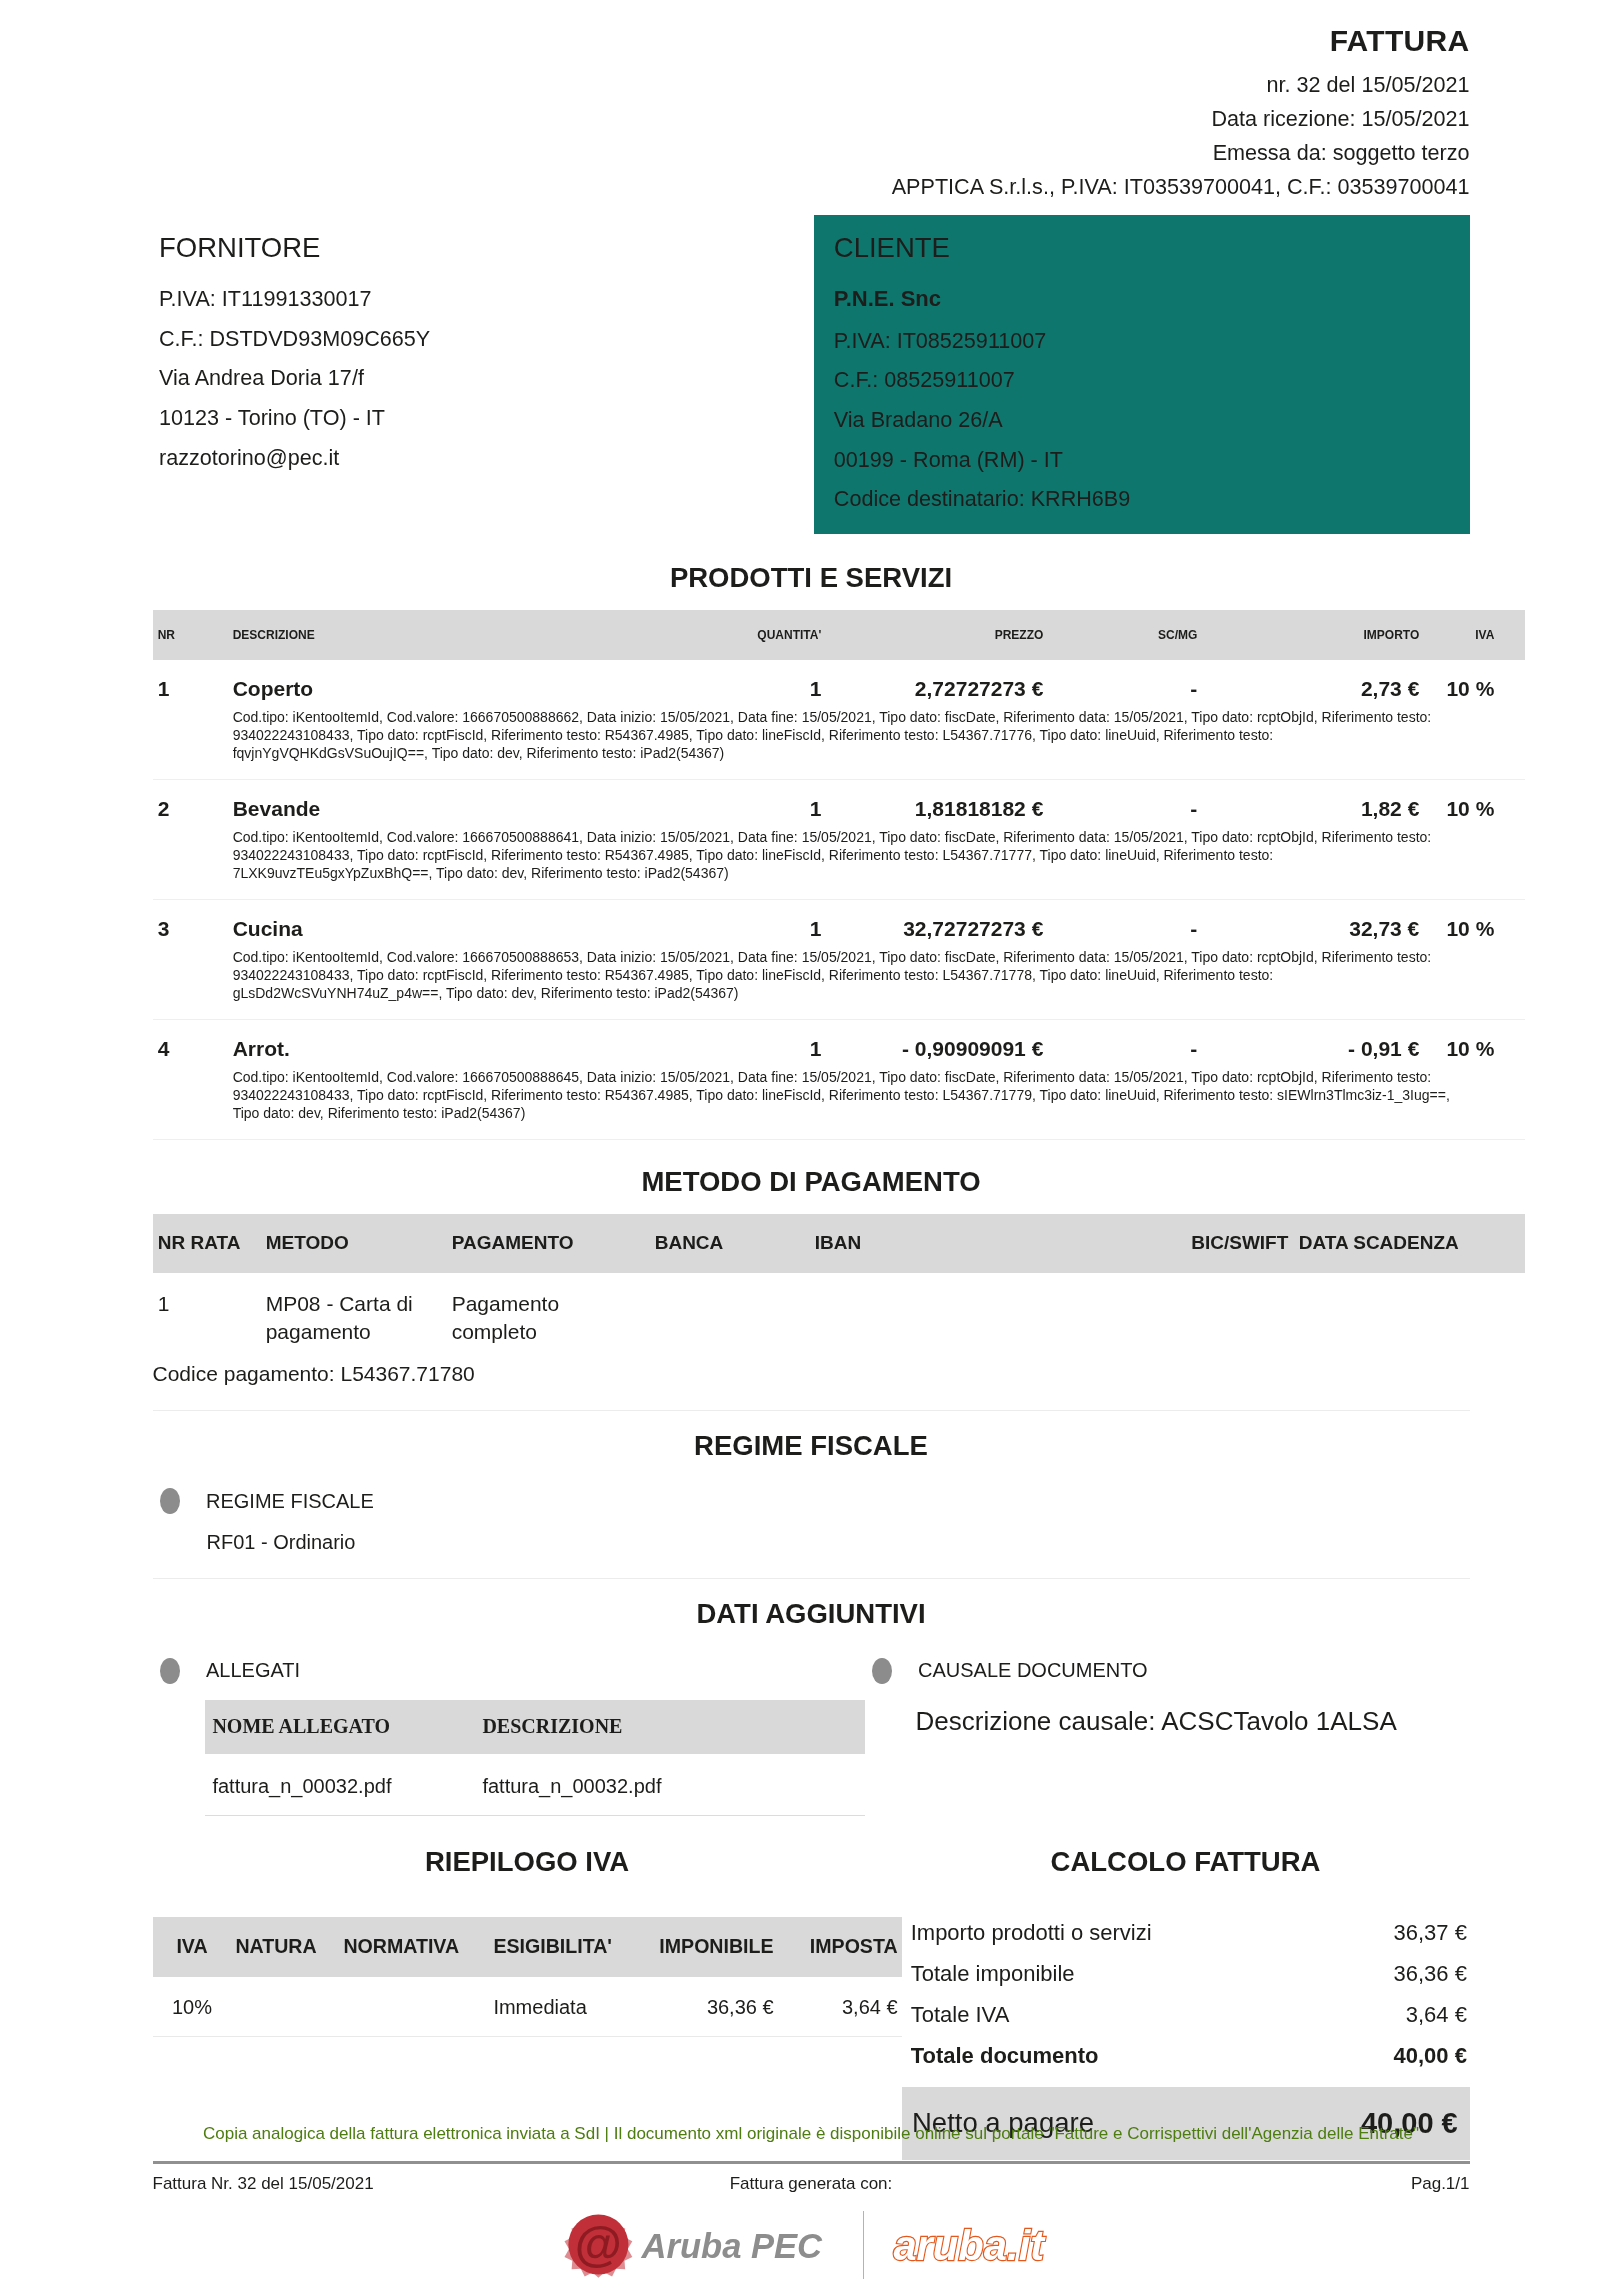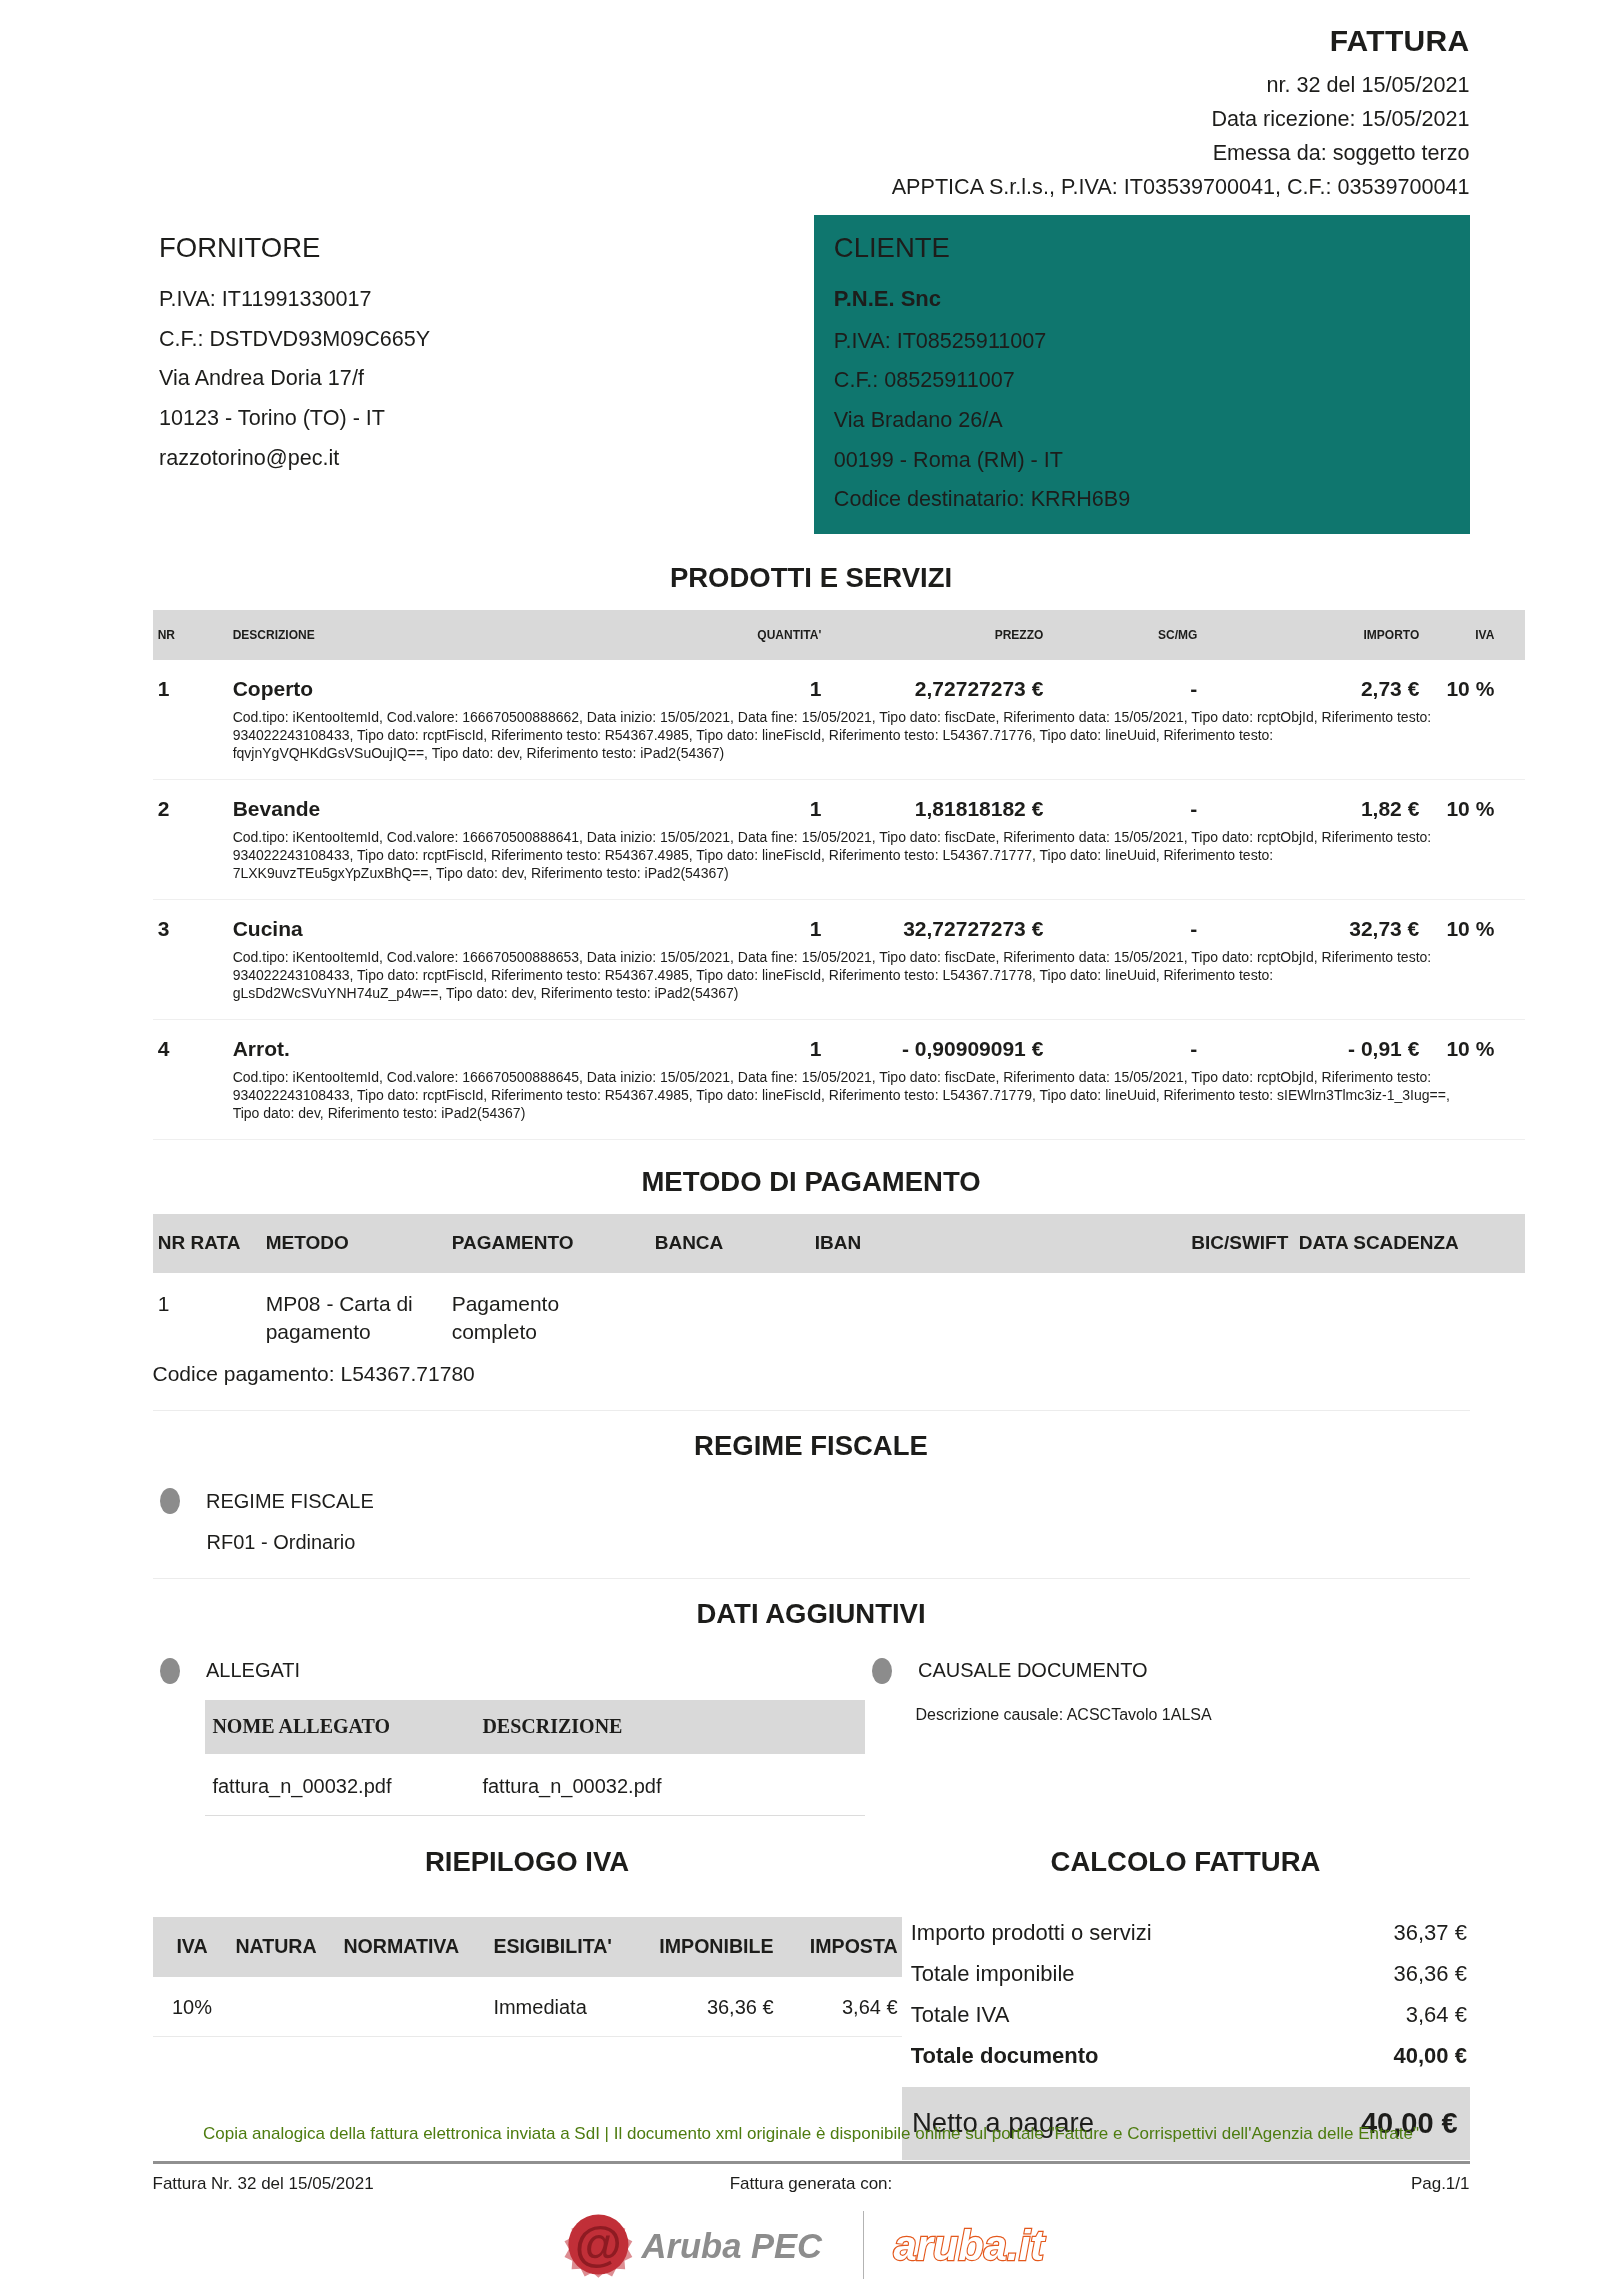--- a/index.html
+++ b/index.html
@@ -58,21 +58,21 @@
   .bullet { width: 19.6px; height: 26px; border-radius: 50%; background: #8c8c8c; flex: 0 0 auto; margin-left: 7.9px; }
   .bullet-label { font-size: 20px; margin-left: 26px; }
   .regime-value { font-size: 20px; margin: 17px 0 0 54px; }
   .dati-title { margin: 19.6px 0 27.5px; }
   .dati-cols { display: flex; justify-content: space-between; }
   .dati-left { width: 713px; }
   .dati-right { width: 743px; }
   .alg-table { width: 659px; margin: 15.7px 0 0 52px; }
   .alg-table th { background: #d9d9d9; font-size: 20px; font-weight: 700; text-align: left; padding: 15.7px 7.9px; font-family: Liberation Serif, serif; }
   .alg-table td { font-size: 20px; padding: 21px 7.9px 17px; border-bottom: 1.3px solid #dcdcdc; }
-  .causale-value { font-size: 16px; margin: 22px 0 0 51px; }
+  .causale-value { font-size: 26px; margin: 22px 0 0 51px; }
   
   .summary { display: flex; justify-content: space-between; margin-top: 30px; }
   .riepilogo { width: 749px; }
   .riepilogo-title { margin-bottom: 39px; }
   .iva-table th { background: #d9d9d9; font-size: 19.6px; font-weight: 700; padding: 18.3px 3.9px; text-align: left; white-space: nowrap; overflow: hidden; }
   .iva-table td { font-size: 20px; padding: 19.6px 3.9px 17px; border-bottom: 1.3px solid #e9e9e9; }
   .calcolo { width: 731px; }
   .calcolo-title { margin-bottom: 42px; }
   .calc-row { display: flex; justify-content: space-between; font-size: 22px; padding: 0 2.6px 0 9.2px; margin-bottom: 15px; }
   .calc-row.bold { font-weight: 700; }

